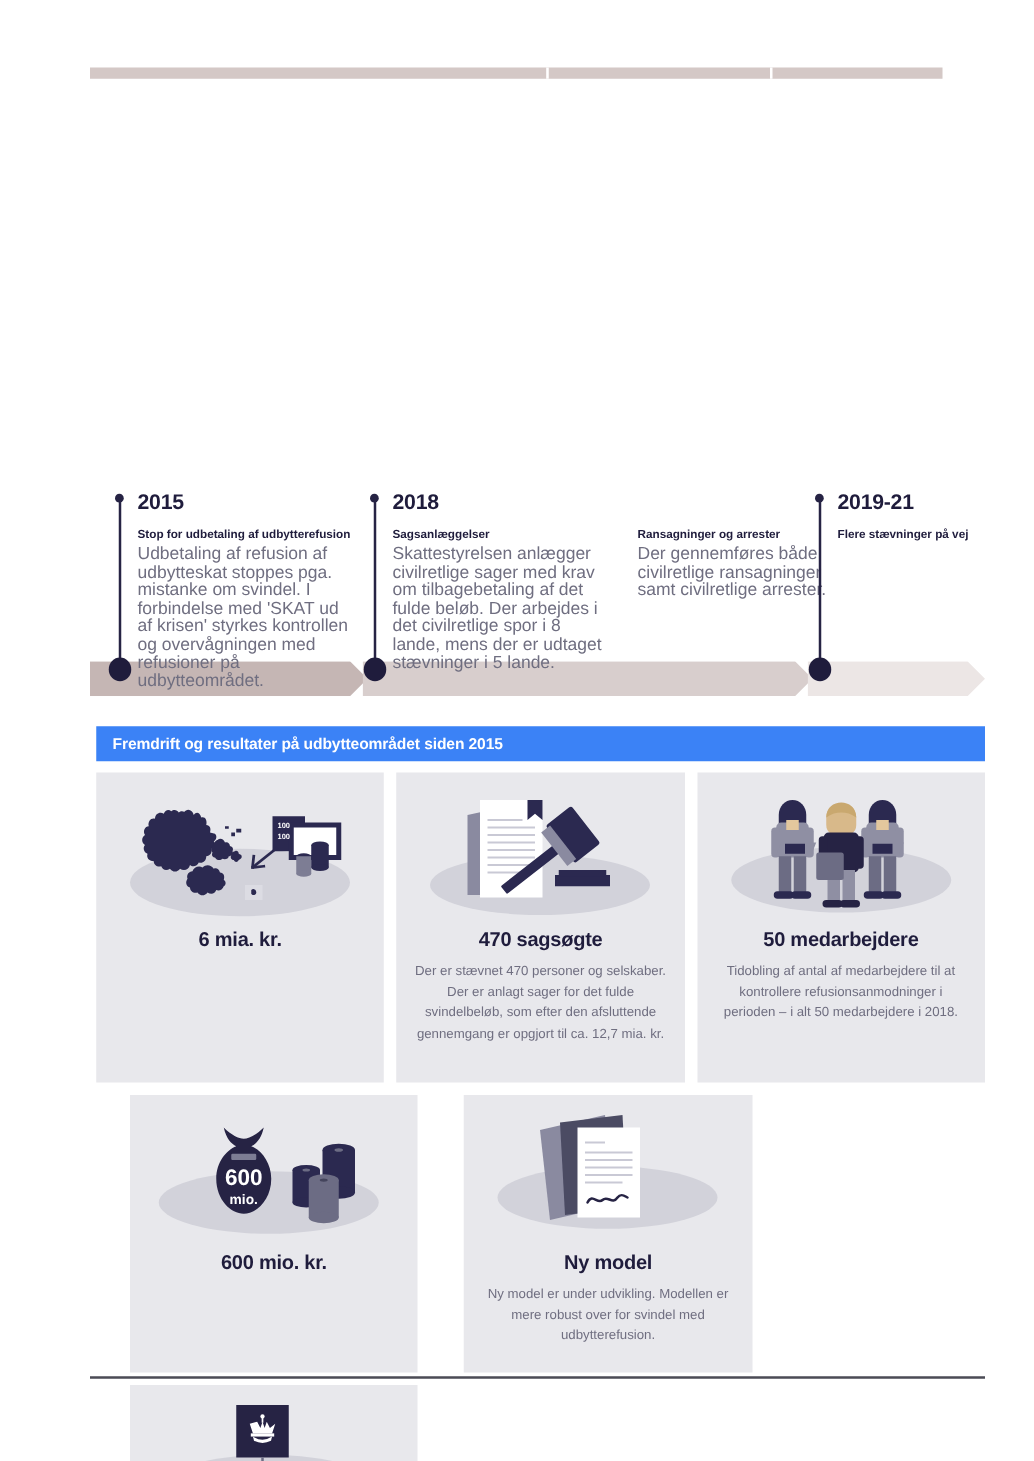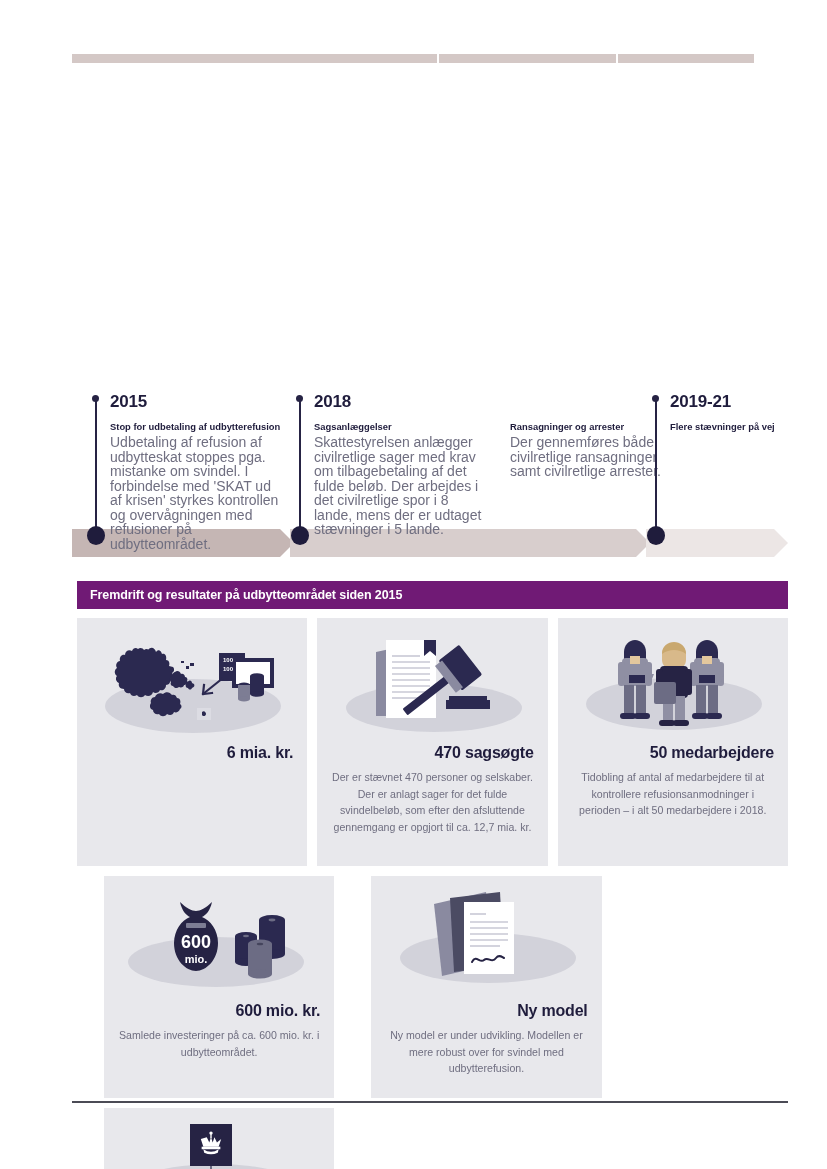--- a/index.html
+++ b/index.html
@@ -121,21 +121,21 @@
     line-height: 14.5px;
   }
 
   
   .panel-head {
     position: absolute;
     left: 77px;
     top: 581px;
     width: 711px;
     height: 28px;
-    background: #701a75;
+    background: #3b82f6;
     color: #ffffff;
     font-size: 12.5px;
     font-weight: bold;
     display: flex;
     align-items: center;
     padding-left: 13px;
     letter-spacing: -0.1px;
   }
 
   .cards {
@@ -146,21 +146,21 @@
     display: flex;
     flex-wrap: wrap;
     gap: 10px;
   }
   .card {
     width: 230.3px;
     background: #e8e8ec;
     padding: 10px 14px 18px;
     display: flex;
     flex-direction: column;
-    align-items: flex-end;
+    align-items: center;
   }
   .card-r1 { height: 248px; }
   .card-r2 { height: 222px; margin-left: 27px; }
   .card-art {
     width: 200px;
     height: 108px;
     position: relative;
     flex: 0 0 auto;
   }
   .card-art svg { display: block; width: 100%; height: 100%; }
@@ -394,21 +394,20 @@
             <ellipse cx="140" cy="88" rx="12" ry="4.6" fill="#6c6c84"></ellipse>
             <ellipse cx="140" cy="58" rx="3.2" ry="1.3" fill="#44445c"></ellipse>
           </g>
           <path d="M60 16c6 6 12 9 16 9 4 0 10-3 16-9 -2 9-6 13-10 15 8 3 16 13 16 26 0 17-12 28-22 28S54 74 54 57c0-13 8-23 16-26 -4-2-8-6-10-15z" fill="#262344"></path>
           <rect x="66" y="37" width="20" height="5" rx="1" fill="#7d7d94"></rect>
           <text x="76" y="62" text-anchor="middle" font-family="'Liberation Sans',sans-serif" font-size="18" font-weight="bold" fill="#ffffff">600</text>
           <text x="76" y="77" text-anchor="middle" font-family="'Liberation Sans',sans-serif" font-size="11" font-weight="bold" fill="#ffffff">mio.</text>
         </svg>
       </div>
       <div class="card-title">600 mio. kr.</div>
-      <div class="card-text">Samlede investeringer på ca. 600 mio. kr. i udbytteområdet.</div>
     </div>
 
     <div class="card card-r2">
       <div class="card-art">
         <svg viewBox="0 0 200 108">
           <ellipse cx="100" cy="72" rx="88" ry="25" fill="#d2d2da"></ellipse>
           <polygon points="46,18 98,6 106,78 54,90" fill="#8a8aa0"></polygon>
           <polygon points="62,12 112,6 116,80 66,86" fill="#4b4b63"></polygon>
           <rect x="76" y="16" width="50" height="72" fill="#ffffff"></rect>
           <g stroke="#c9c9d5" stroke-width="1.6">

